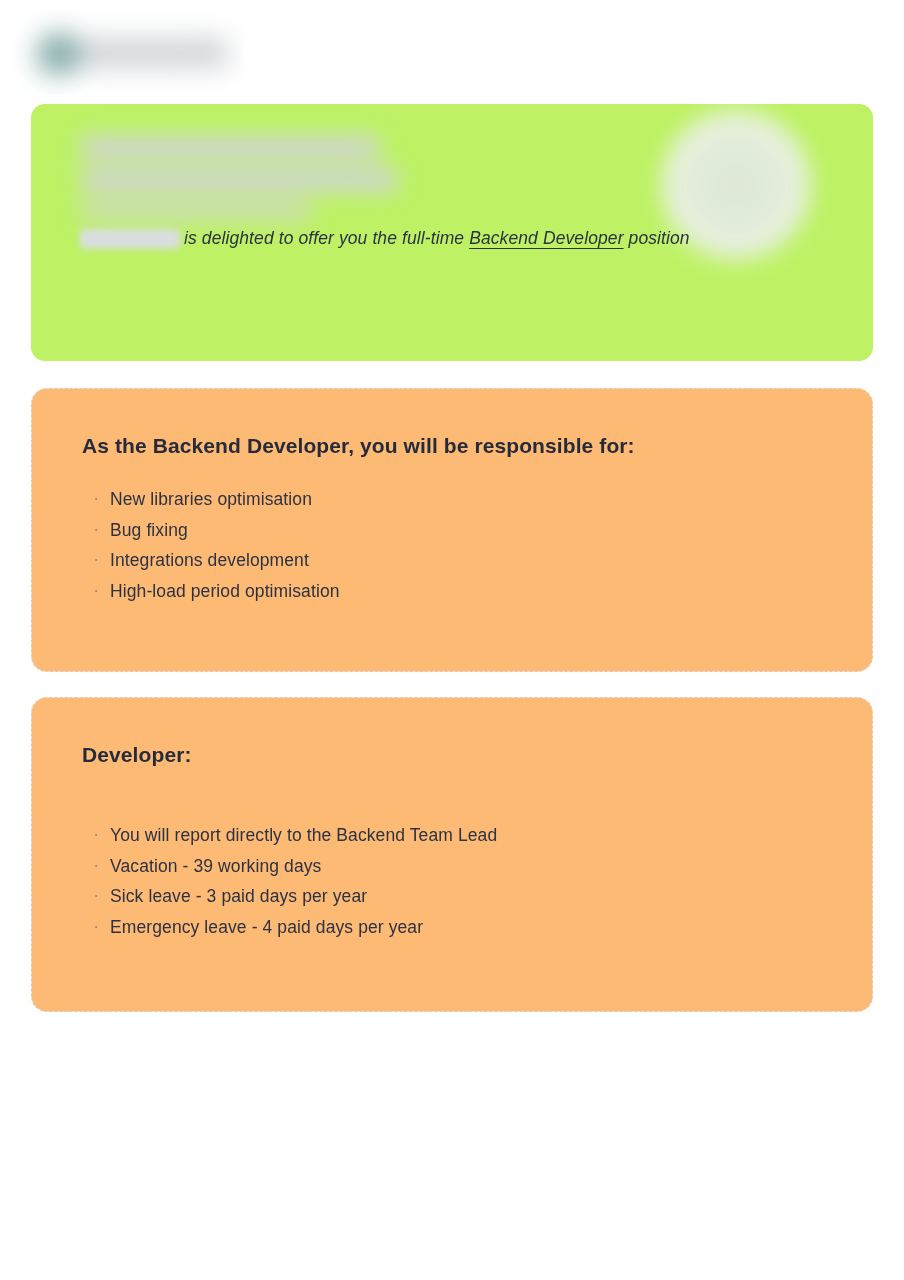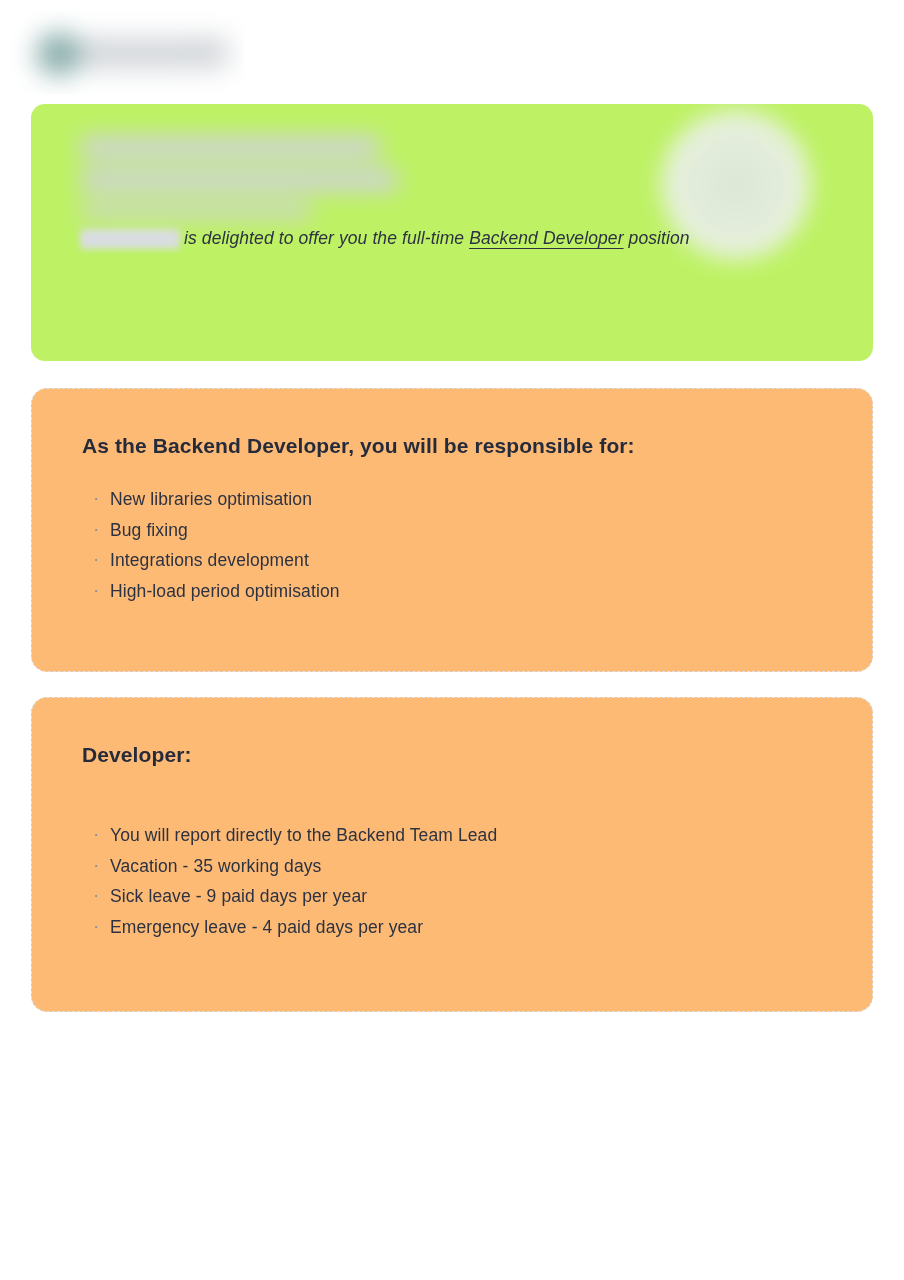--- a/index.html
+++ b/index.html
@@ -211,17 +211,17 @@
     <li>Bug fixing</li>
     <li>Integrations development</li>
     <li>High-load period optimisation</li>
   </ul>
 </div>
 
 <div class="dashed-card" id="conditions-card">
   <div class="card-title">Developer:</div>
   <ul class="bullet-list">
     <li>You will report directly to the Backend Team Lead</li>
-    <li>Vacation - 35 working days</li>
-    <li>Sick leave - 9 paid days per year</li>
+    <li>Vacation - 39 working days</li>
+    <li>Sick leave - 3 paid days per year</li>
     <li>Emergency leave - 4 paid days per year</li>
   </ul>
 </div>
 
 </body></html>

